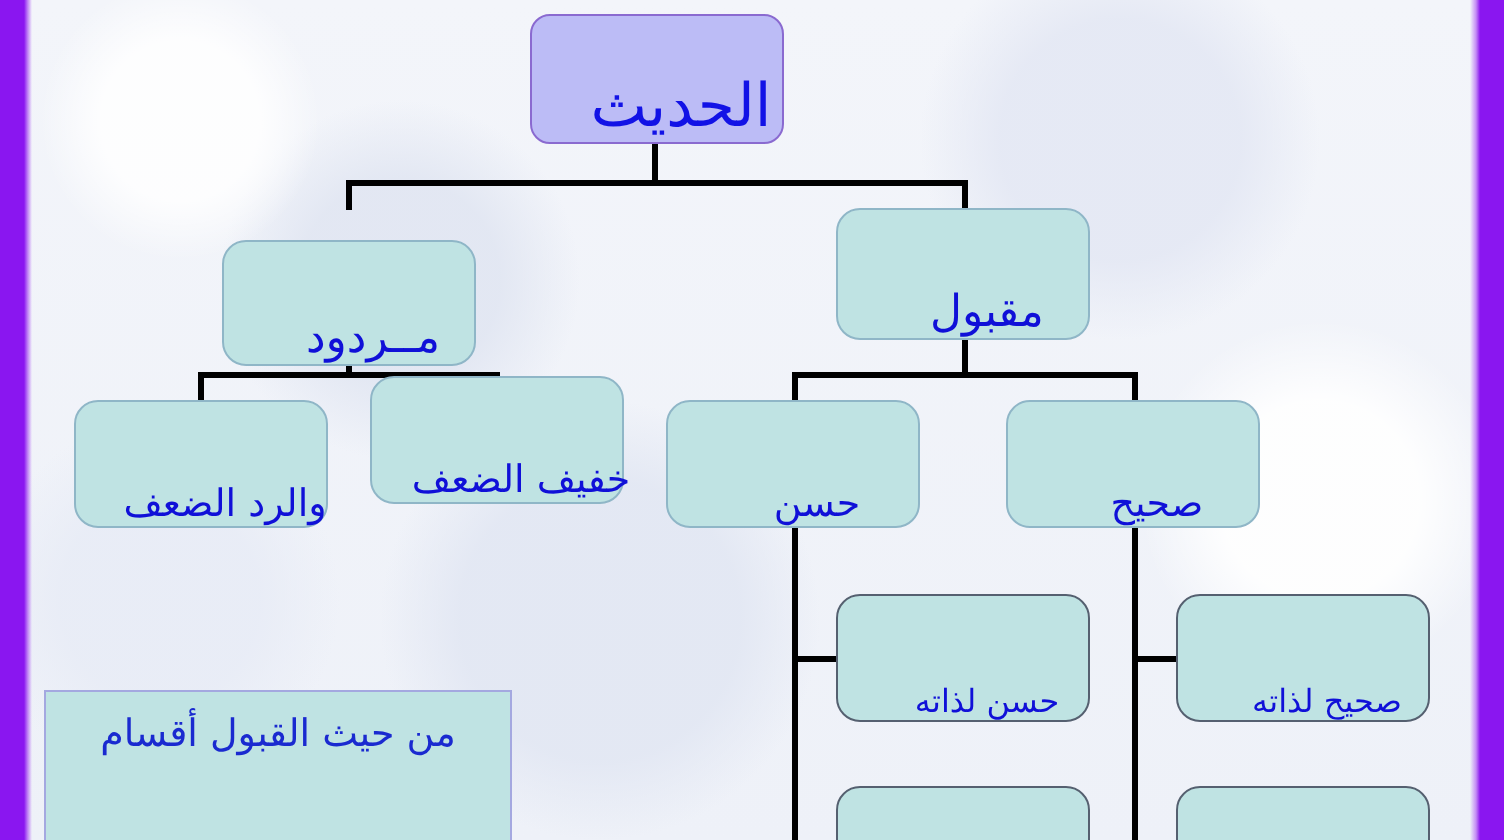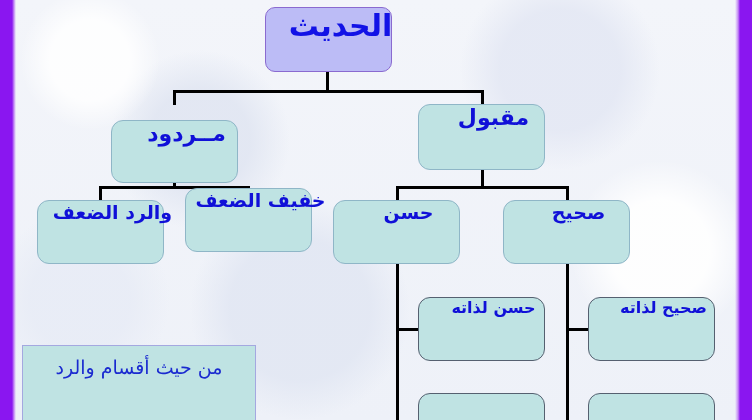--- a/index.html
+++ b/index.html
@@ -25,22 +25,22 @@
   }
   .edge-right {
     position: absolute; right: 0; top: 0; width: 17px; height: 420px;
     background: linear-gradient(270deg, #8a16f0 0px, #8a16f0 12px, #c48cf5 14px, rgba(240,240,250,0) 17px);
   }
   .node {
     position: absolute; box-sizing: border-box;
     background: #bfe3e3;
     border: 1.5px solid #8fb6c7;
     border-radius: 12px;
-    display: flex; align-items: flex-start; justify-content: center;
-    color: #1010d8; font-weight: bold;
+    display: flex; align-items: flex-end; justify-content: center;
+    color: #1010d8; font-weight: normal;
     direction: rtl; white-space: nowrap; padding-left: 24px;
   }
   .node.root {
     background: #bcbcf6; border: 1.5px solid #8a6ad0; border-radius: 10px;
     font-size: 30px; color: #1212e6;
   }
   .node.lvl1 { font-size: 22px; }
   .node.lvl2 { font-size: 19px; }
   .node.lvl3 { font-size: 16px; border-color: #556070; }
   .line { position: absolute; background: #000; }
@@ -114,14 +114,14 @@
 </div>
 
 <div class="node lvl3" style="left:418px; top:393px; width:127px; height:64px;">
   <span></span>
 </div>
 <div class="node lvl3" style="left:588px; top:393px; width:127px; height:64px;">
   <span></span>
 </div>
 
 <div class="caption">
-  <div>من حيث أقسام والرد</div>
+  <div>من حيث القبول أقسام</div>
 </div>
 
 </body></html>

